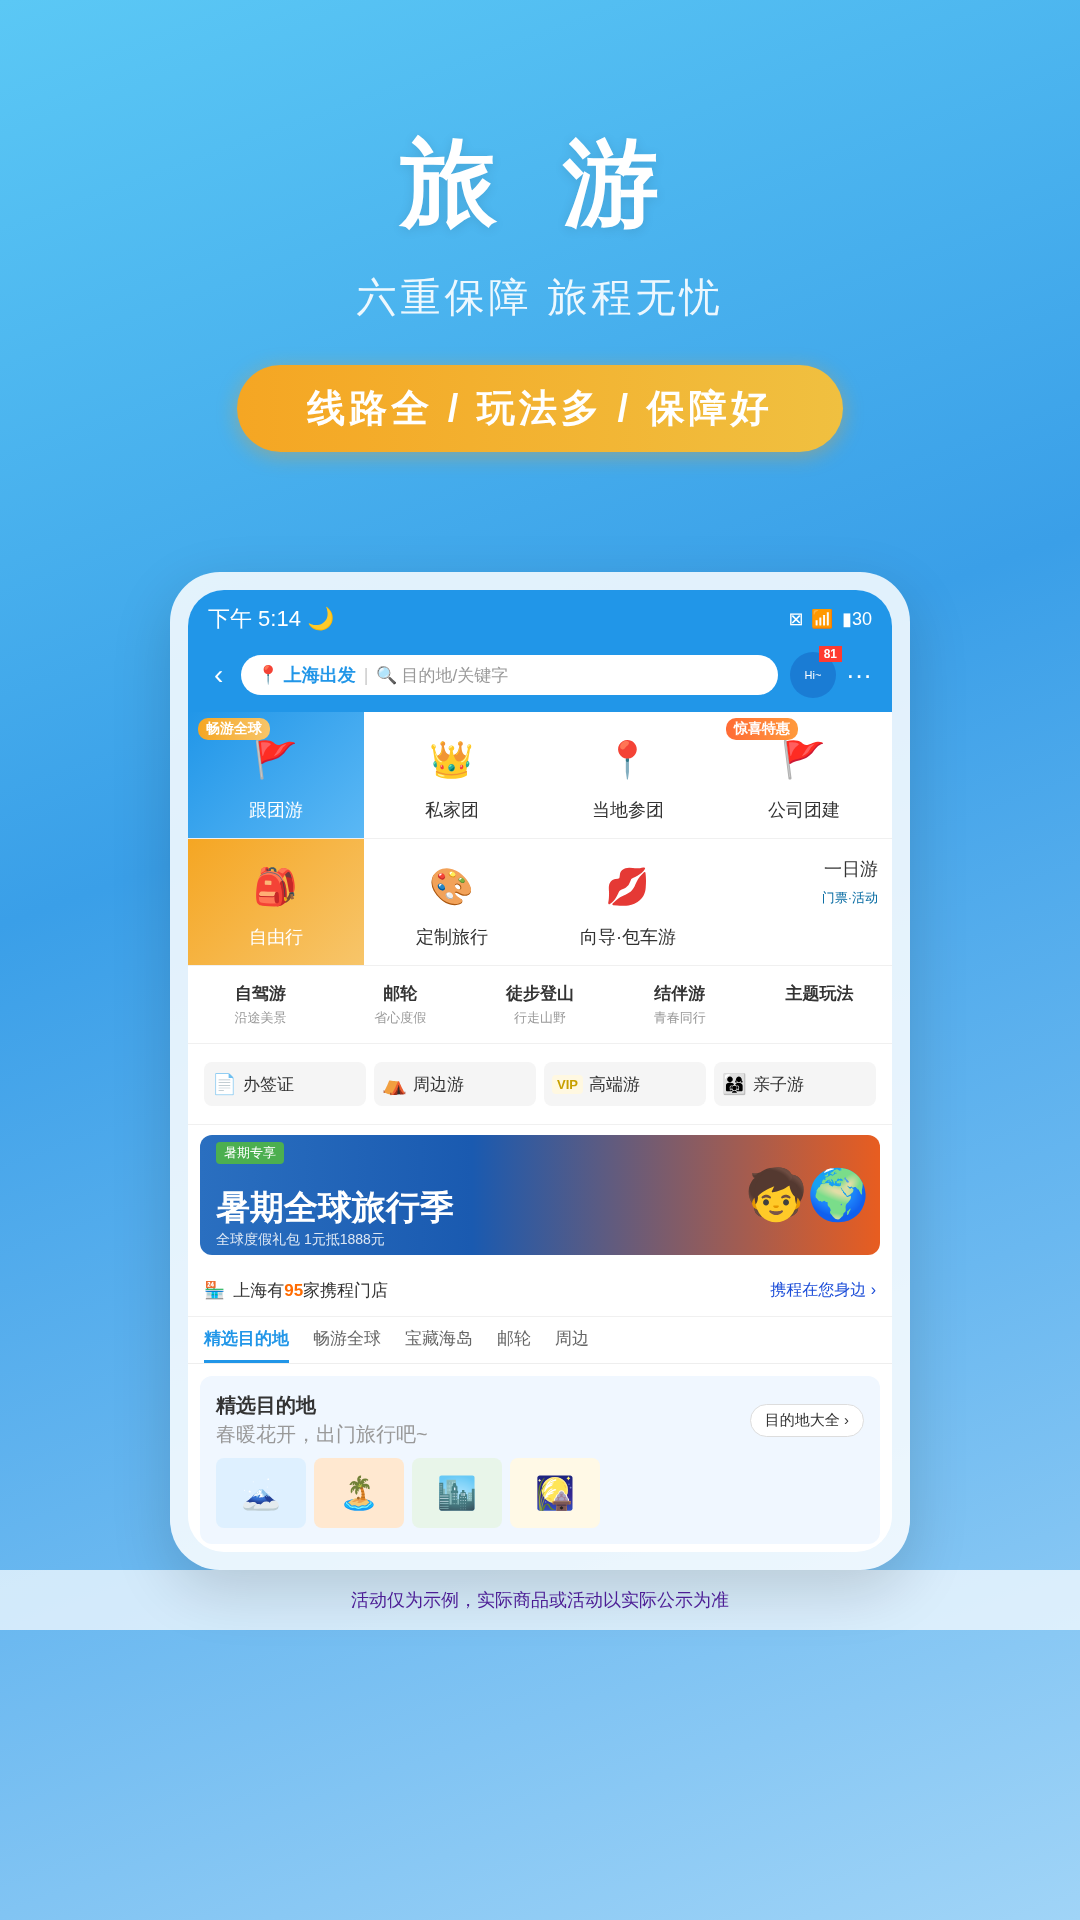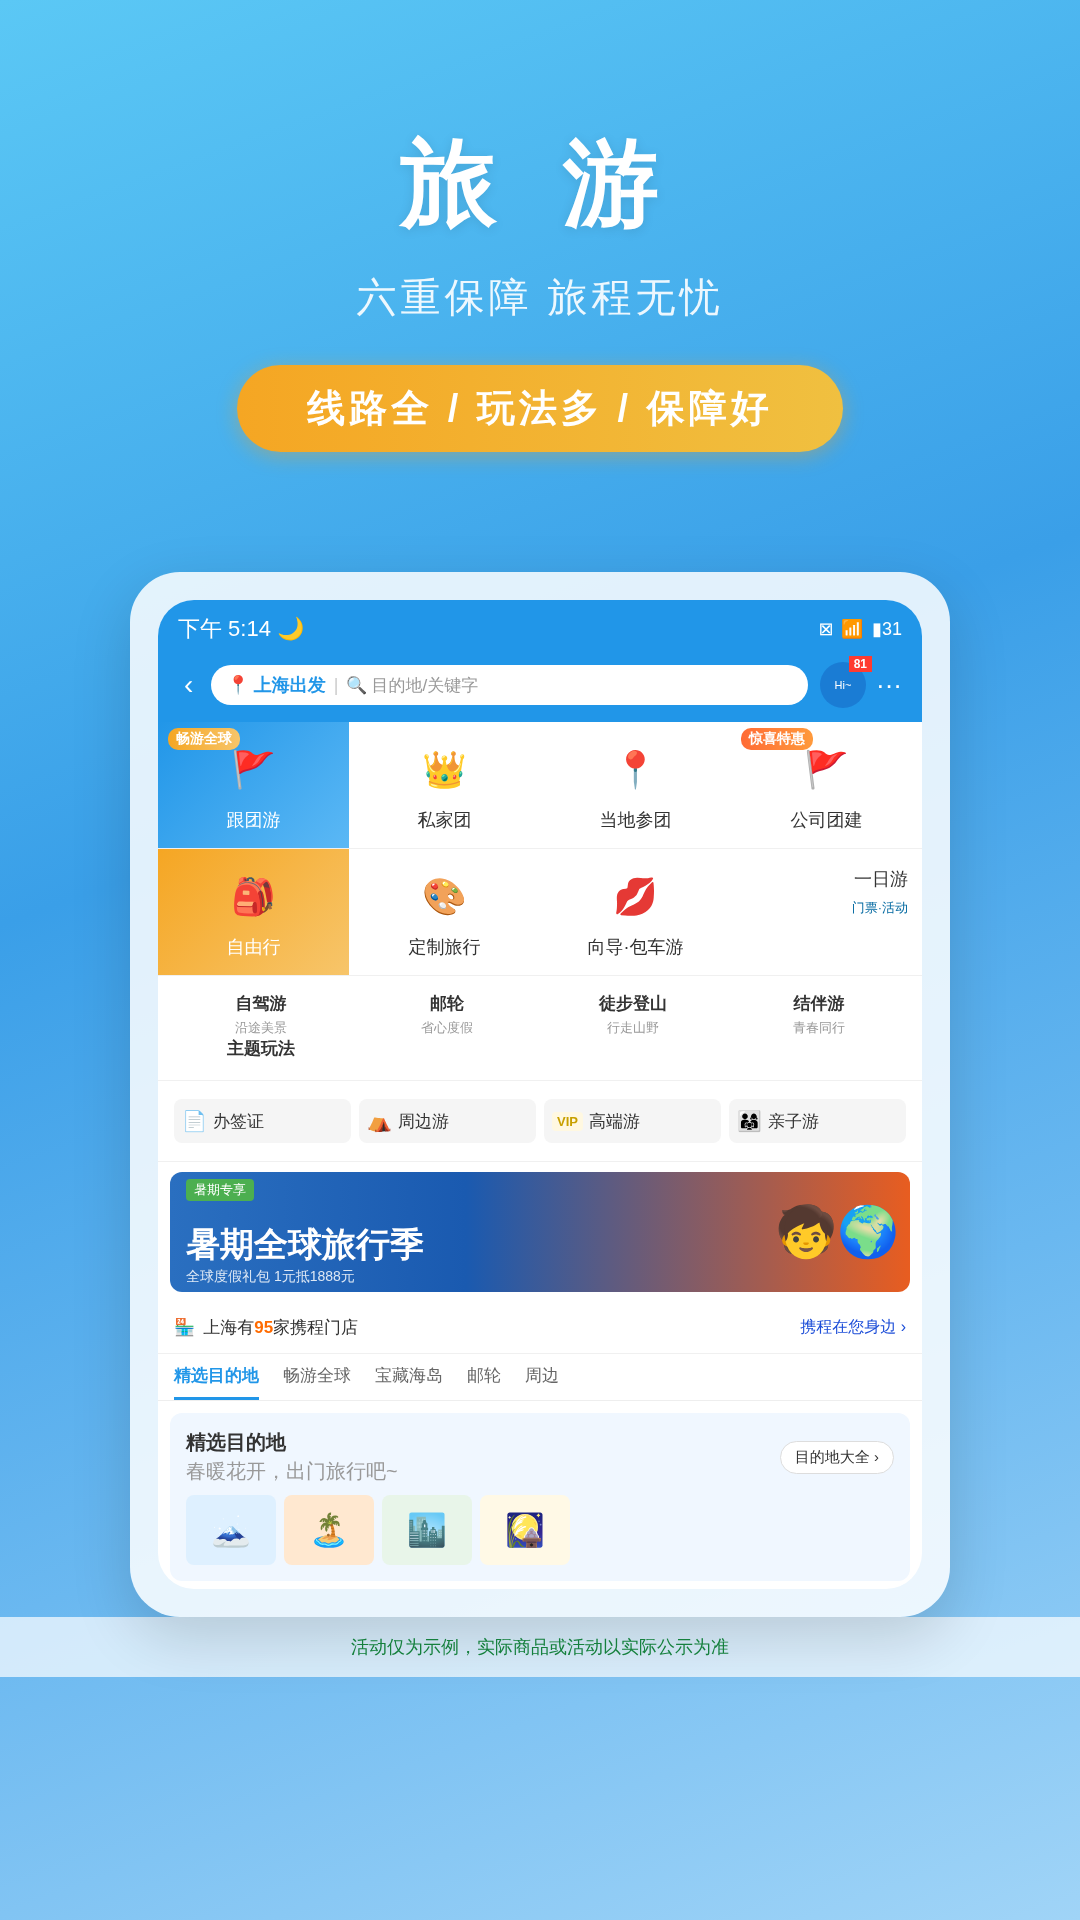--- a/index.html
+++ b/index.html
@@ -44,24 +44,24 @@
     }
 
     
     .phone-wrapper {
       display: flex;
       justify-content: center;
       margin-top: 60px;
       padding: 0 60px;
     }
     .phone-frame {
-      width: 820px;
+      width: 740px;
       background: rgba(255,255,255,0.85);
       border-radius: 50px;
-      padding: 28px;
+      padding: 18px;
       box-shadow: 0 20px 60px rgba(0,0,0,0.15);
     }
     .phone-screen {
       background: #fff;
       border-radius: 36px;
       overflow: hidden;
     }
 
     
     .status-bar {
@@ -201,24 +201,24 @@
       color: #999;
       text-align: center;
     }
 
     
     .menu-row2 .menu-label-sub { font-size: 13px; }
 
     
     .menu-row3 {
       display: grid;
-      grid-template-columns: repeat(4, 1fr);
+      grid-template-columns: repeat(5, 1fr);
       padding: 16px 10px;
       border-bottom: 1px solid #f0f0f0;
-      gap: 0;
+      gap: 15px;
     }
     .menu-row3-item {
       display: flex;
       flex-direction: column;
       align-items: center;
       gap: 4px;
       cursor: pointer;
     }
     .row3-main { font-size: 17px; font-weight: 600; color: #333; }
     .row3-sub { font-size: 13px; color: #999; }
@@ -369,21 +369,21 @@
       display: flex; align-items: center; justify-content: center;
       flex-shrink: 0;
     }
 
     
     .disclaimer {
       background: rgba(255,255,255,0.7);
       text-align: center;
       padding: 18px;
       font-size: 18px;
-      color: #15803d;
+      color: #4c1d95;
     }
   </style>
 </head>
 <body>
 
 <div class="hero">
   <div class="hero-title">旅 游</div>
   <div class="hero-subtitle">六重保障 旅程无忧</div>
   <div class="hero-badge">线路全 / 玩法多 / 保障好</div>
 </div>
@@ -393,21 +393,21 @@
     <div class="phone-screen">
 
       <div class="status-bar">
         <div class="status-time">
           <span>下午 5:14</span>
           <span> 🌙</span>
         </div>
         <div class="status-icons">
           <span>⊠</span>
           <span>📶</span>
-          <span>▮31</span>
+          <span>▮30</span>
         </div>
       </div>
 
       <div class="nav-bar">
         <div class="nav-back">‹</div>
         <div class="search-bar">
           <span class="search-depart">
             <span>📍</span>
             <span>上海出发</span>
           </span>

